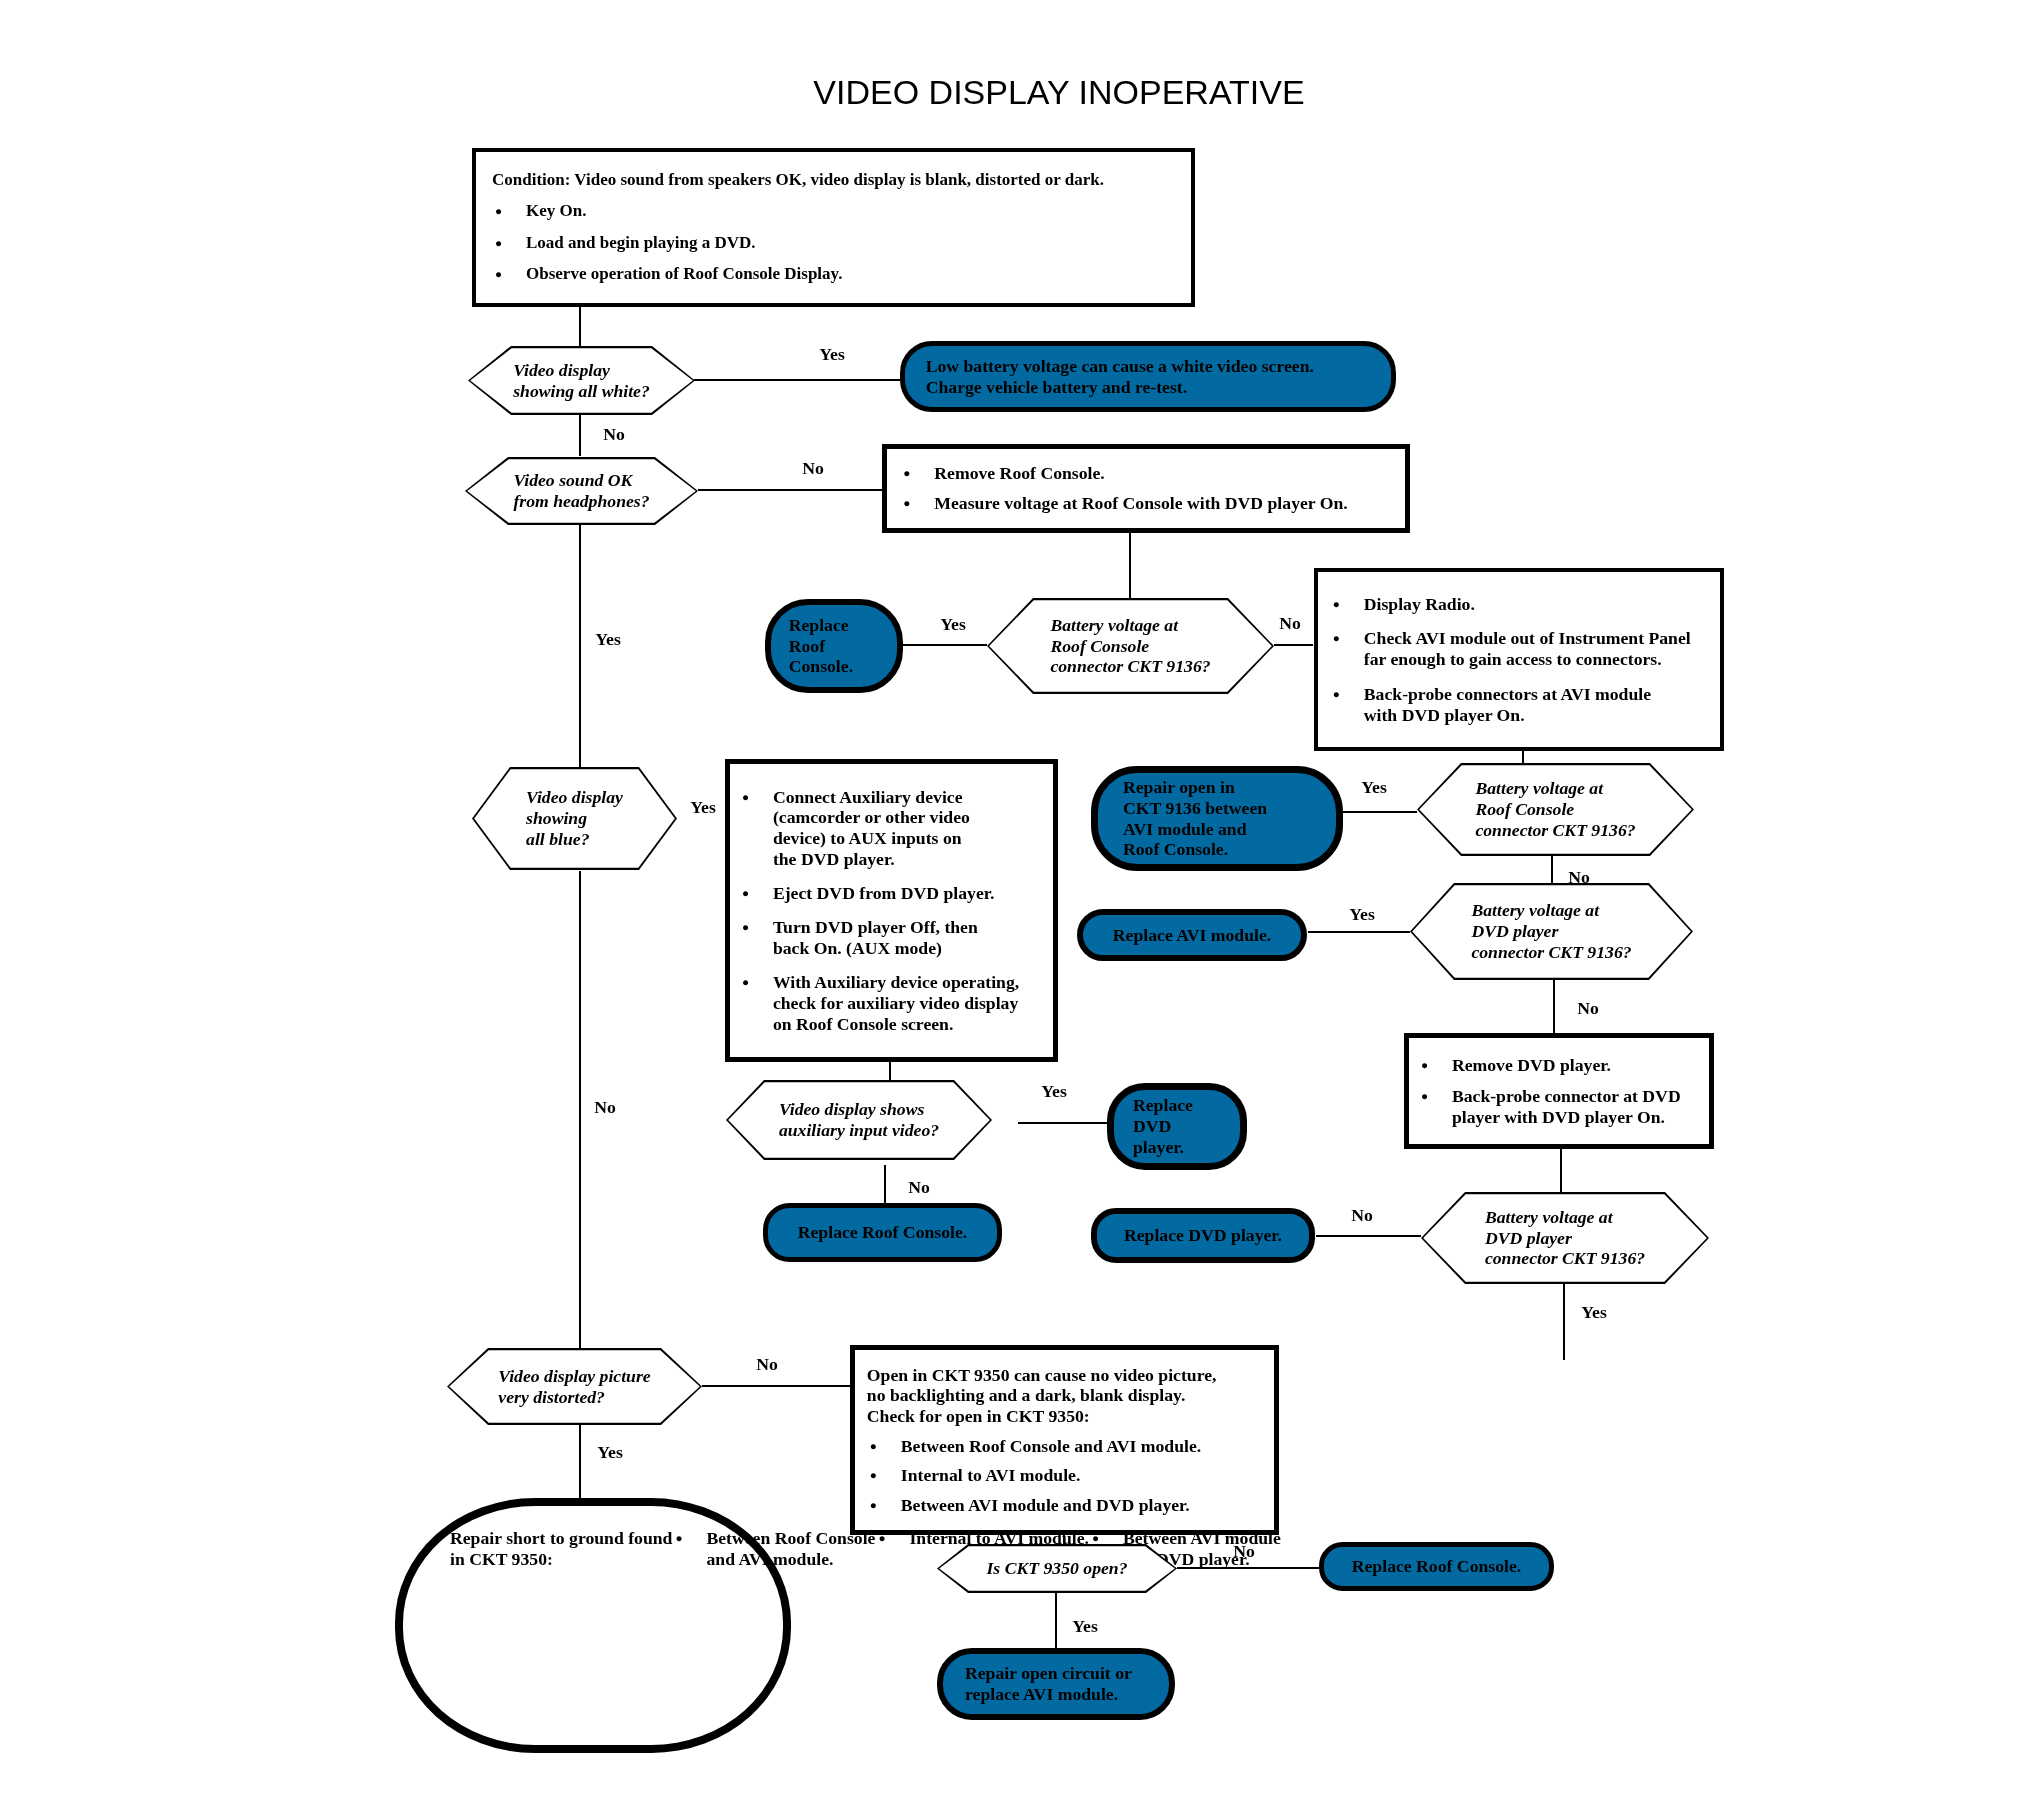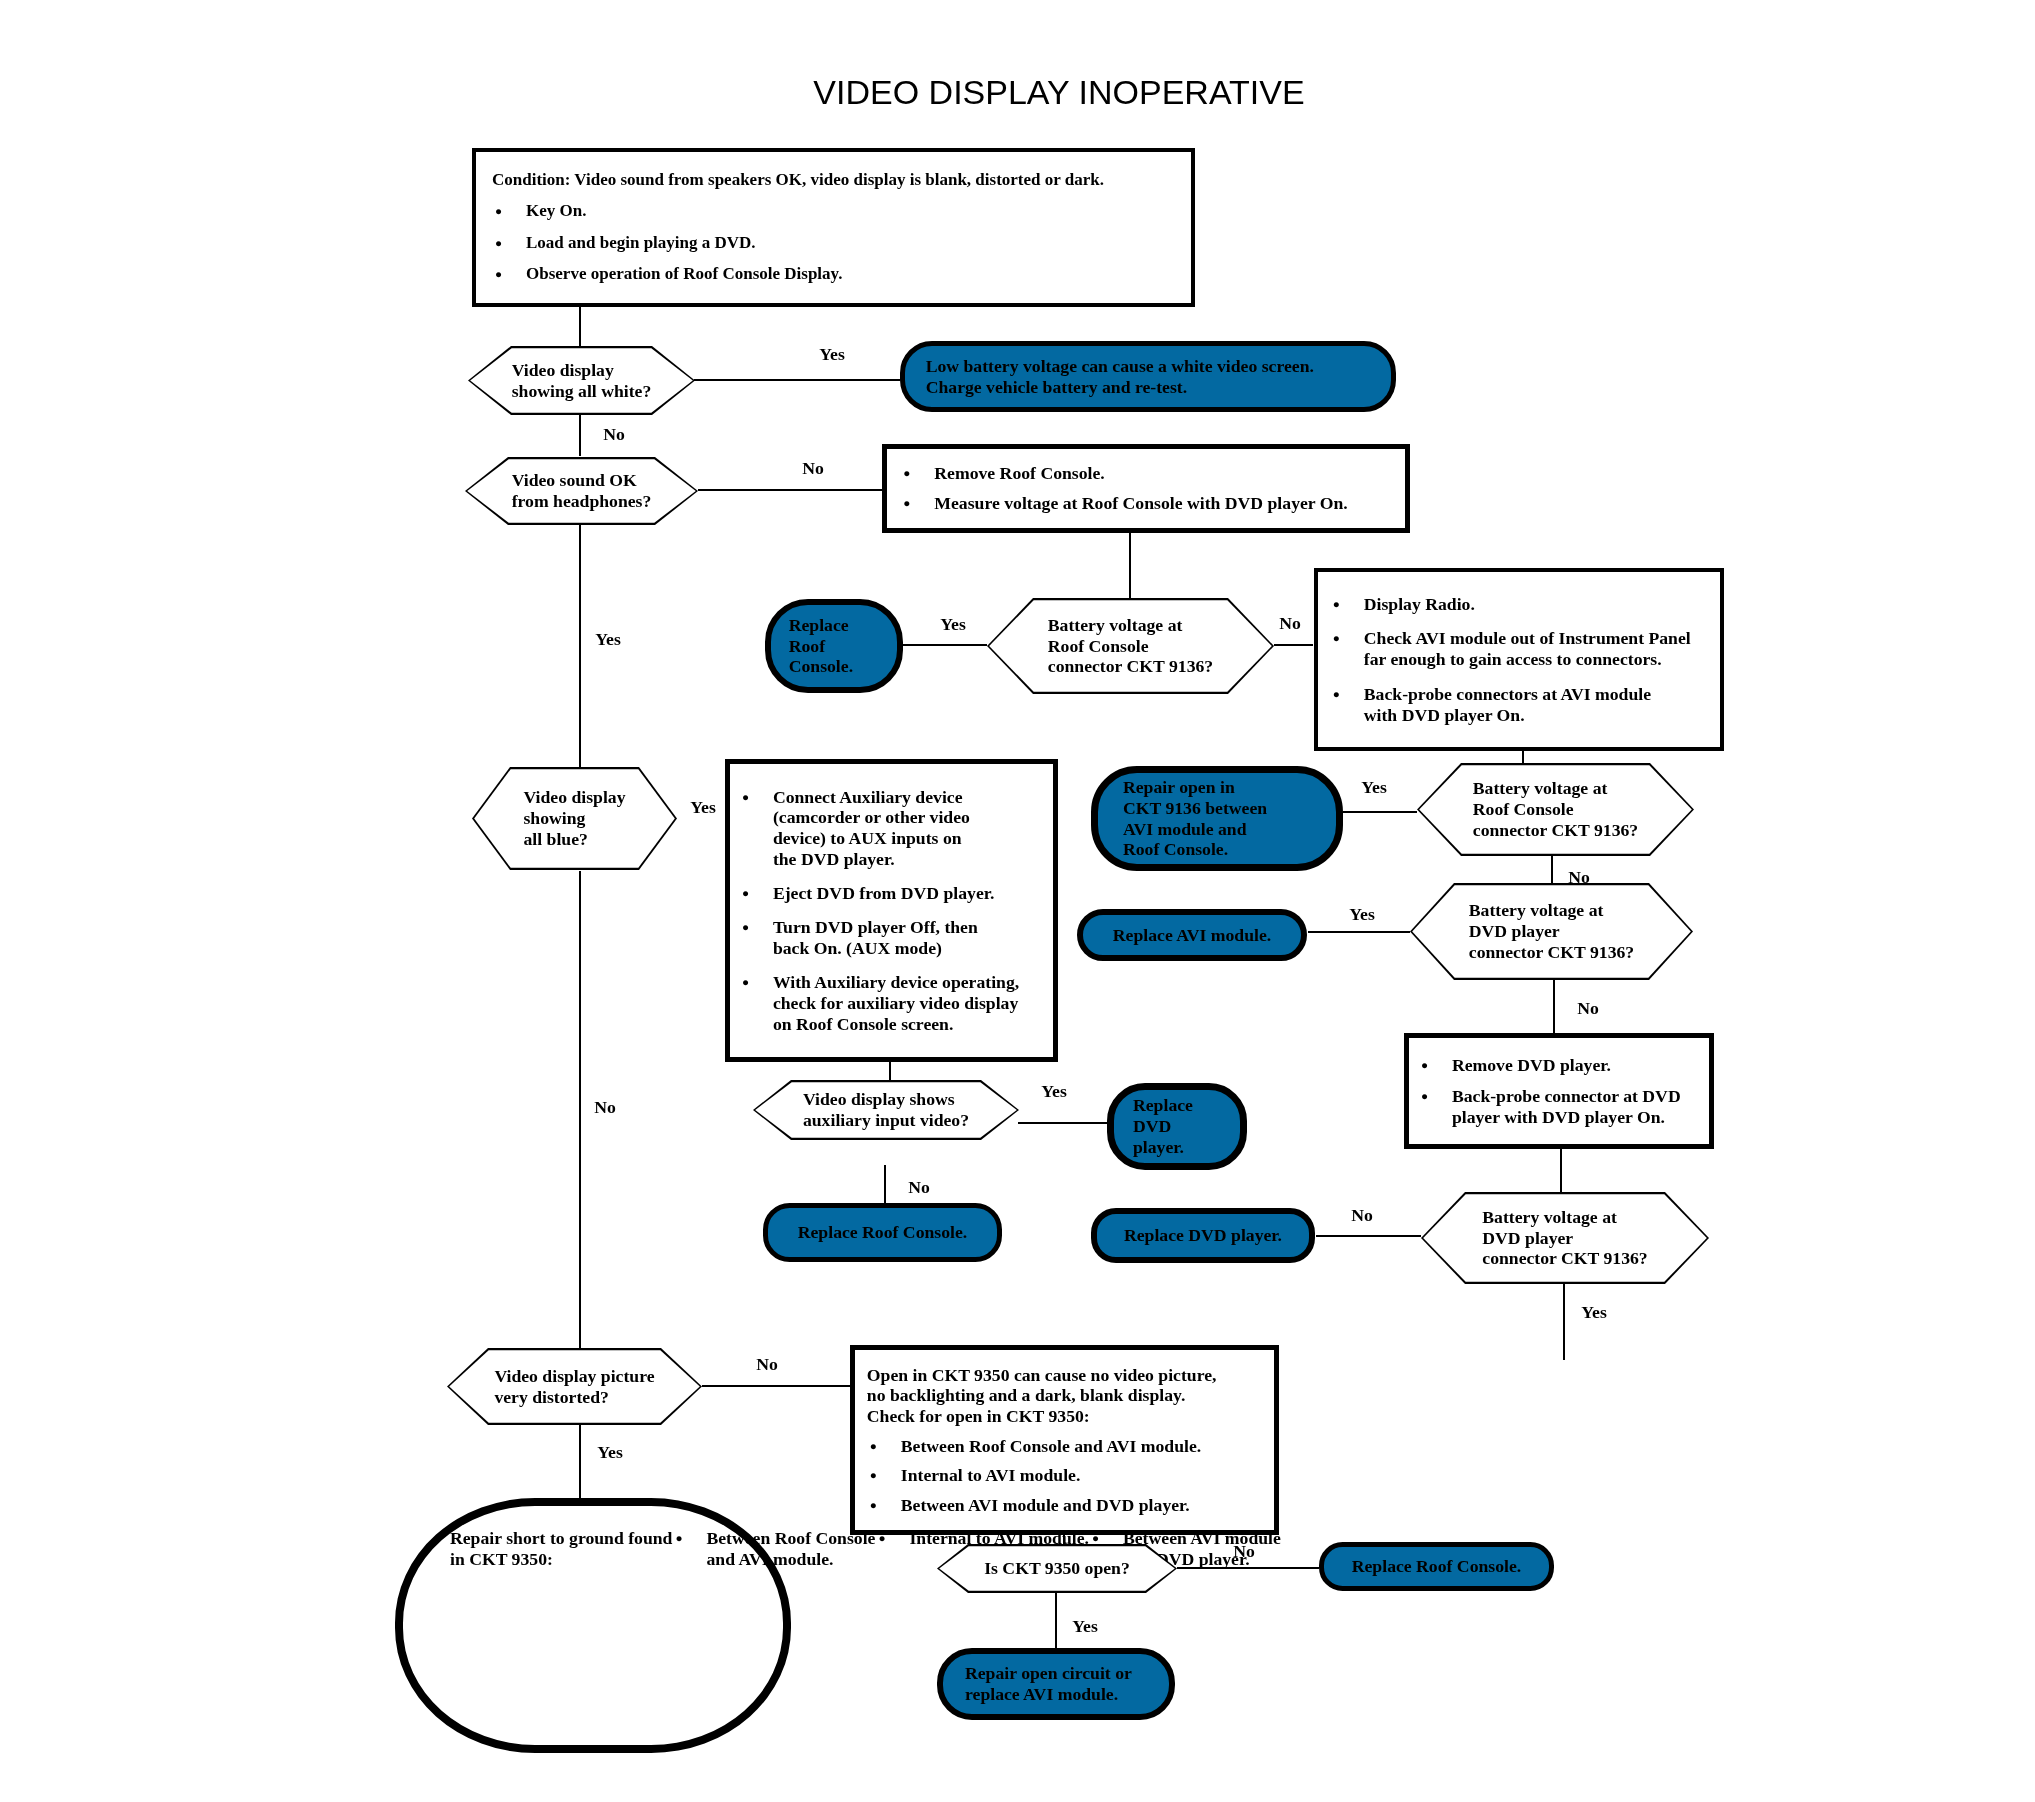--- a/index.html
+++ b/index.html
@@ -14,21 +14,21 @@
   .dot{flex:none;width:31px;text-align:left;font-size:11.8px;line-height:20.7px;padding-left:3px;}
   .btxt{white-space:pre;}
   .heading{white-space:pre;}
   
   .hex{position:absolute;--tip:41px;}
   .hex::before{content:"";position:absolute;inset:0;background:#000;
     clip-path:polygon(0 50%, var(--tip) 0, calc(100% - var(--tip)) 0, 100% 50%, calc(100% - var(--tip)) 100%, var(--tip) 100%);}
   .hex::after{content:"";position:absolute;inset:2.2px;background:#fff;
     clip-path:polygon(0 50%, calc(var(--tip) - 1.5px) 0, calc(100% - var(--tip) + 1.5px) 0, 100% 50%, calc(100% - var(--tip) + 1.5px) 100%, calc(var(--tip) - 1.5px) 100%);}
   .hex .txt{position:relative;z-index:1;width:100%;height:100%;display:flex;align-items:center;justify-content:center;
-            white-space:pre;text-align:left;}
+            white-space:pre;text-align:left;font-style:italic;}
   
   .term{position:absolute;background:#0369a1;border:6.6px solid #000;display:flex;align-items:center;box-sizing:border-box;}
   .term .txt{white-space:pre;}
   .term.center{justify-content:center;text-align:center;}
   .bigoval{position:absolute;background:#fff;border:8px solid #000;border-radius:140px/125px;
            display:flex;flex-direction:row;justify-content:space-evenly;box-sizing:border-box;padding:22px 22px 22px 47px;}
   
   .ln{position:absolute;background:#000;}
   .elabel{position:absolute;transform:translate(-50%,-50%);white-space:nowrap;font-family:Liberation Serif, serif;}
 </style>
@@ -169,21 +169,21 @@
         <span class="dot">●</span>
         <span class="btxt">Remove DVD player.</span>
       </div>
     <div class="brow">
         <span class="dot">●</span>
         <span class="btxt">Back-probe connector at DVD
 player with DVD player On.</span>
       </div>
   </div>
 
-  <div class="hex" style="left:753px;top:1080px;width:266px;height:60px;--tip:38px;">
+  <div class="hex" style="left:726px;top:1080px;width:266px;height:80px;--tip:38px;">
     <div class="txt">Video display shows
 auxiliary input video?</div>
   </div>
 
   <div class="term" style="left:1107px;top:1083px;width:140px;height:87px;border-width:7.4px;border-radius:38px;padding-left:19px;">
     <div class="txt">Replace
 DVD
 player.</div>
   </div>
 

